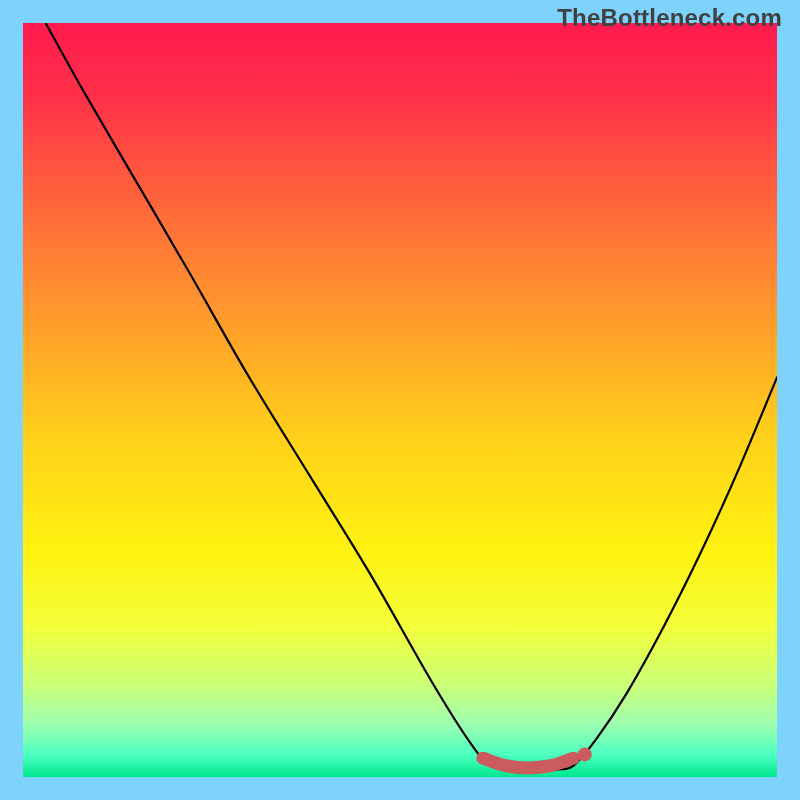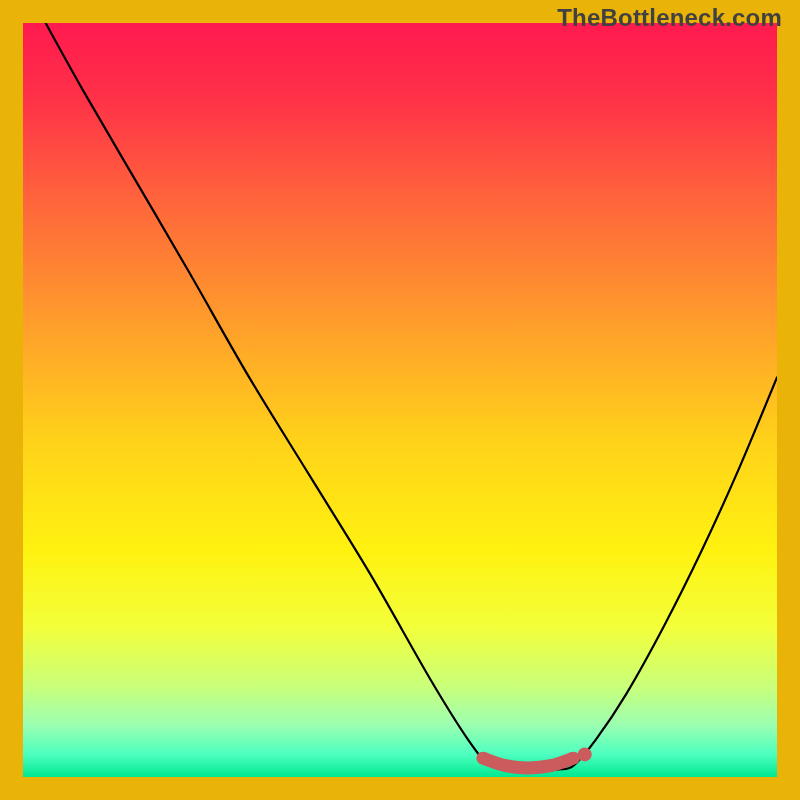--- a/index.html
+++ b/index.html
@@ -8,21 +8,21 @@
     width: 800px;
     height: 800px;
     background: #000;
     overflow: hidden;
     font-family: Arial, Helvetica, sans-serif;
   }
   .frame {
     position: relative;
     width: 800px;
     height: 800px;
-    background: #eab308;
+    background: #7dd3fc;
   }
   .watermark {
     position: absolute;
     top: 4px;
     right: 18px;
     color: #414141;
     font-size: 24px;
     font-weight: bold;
     letter-spacing: 0.2px;
     z-index: 5;

